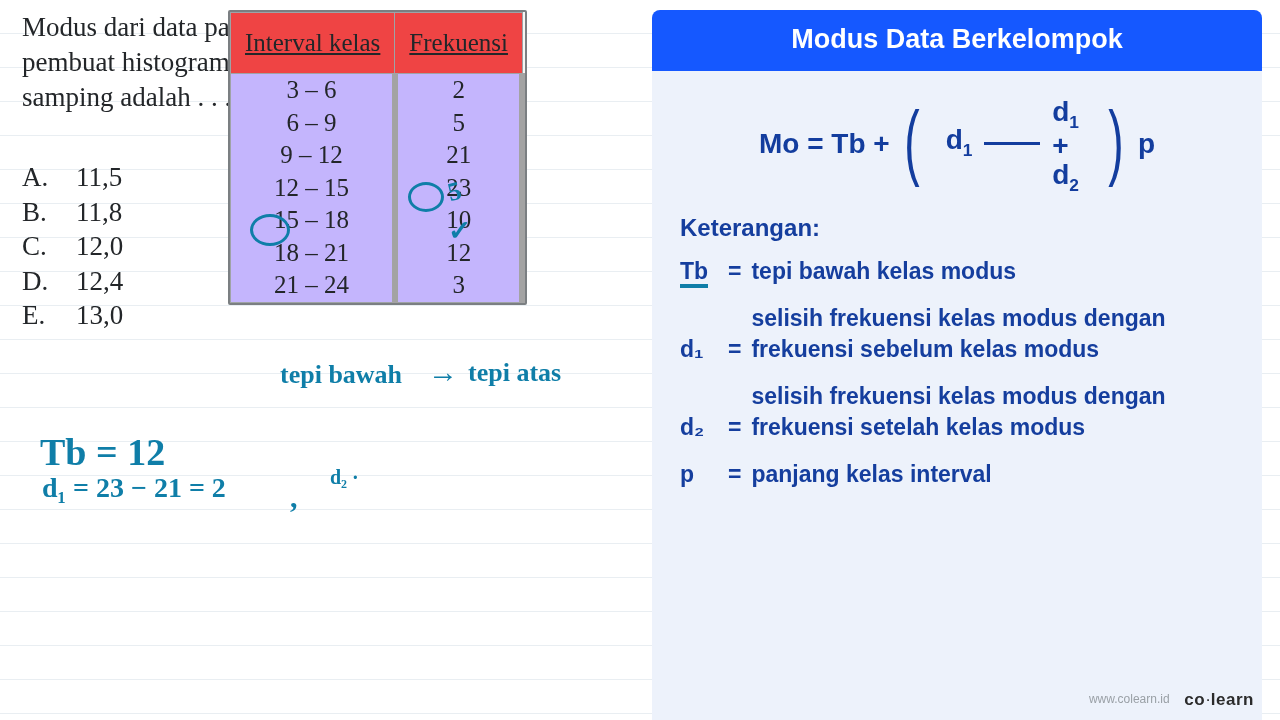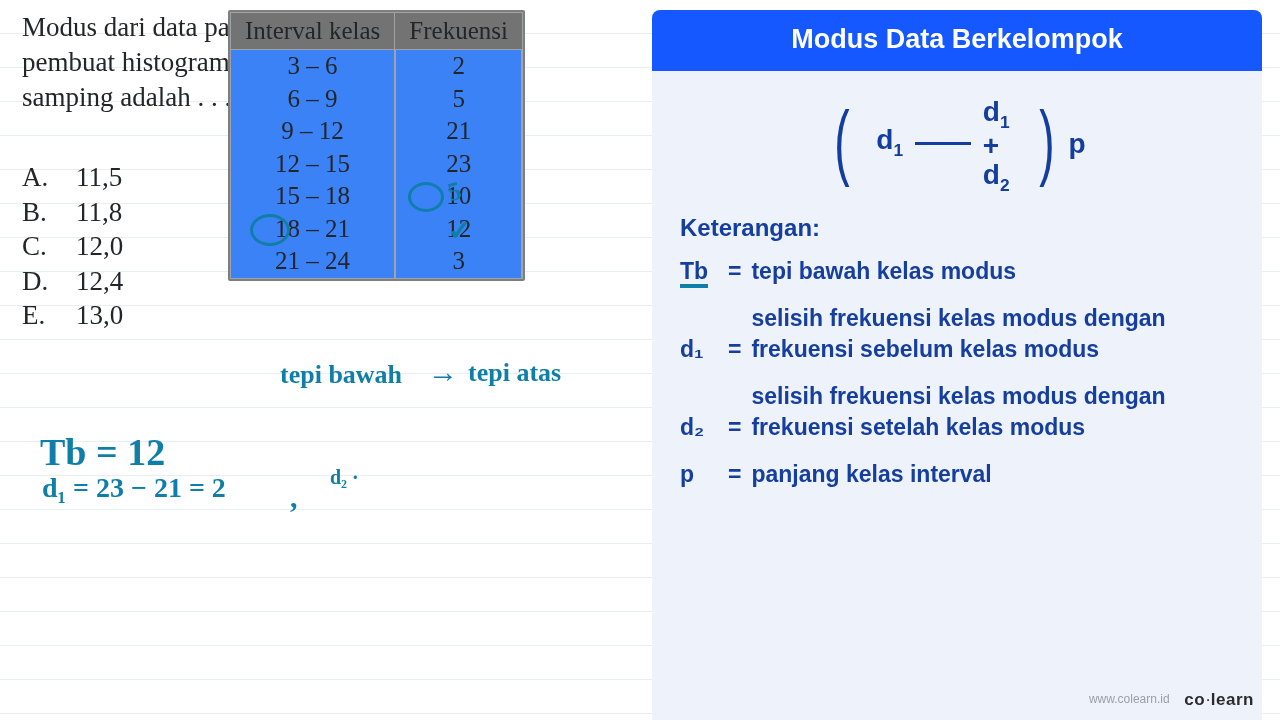--- a/index.html
+++ b/index.html
@@ -44,33 +44,34 @@
     position: absolute;
     top: 10px; left: 228px;
     border: 2px solid #7b7f82;
     background: #f6f6f4;
     border-radius: 2px;
     font-family: Georgia, "Times New Roman", serif;
     color: #232629;
   }
   .freqtable table { border-collapse: collapse; }
   .freqtable th {
-    background: #737373;
+    background: #ef4444;
     font-weight: normal;
     font-size: 25px;
-    padding: 4px 14px;
+    padding: 16px 14px;
     border: 1px solid #9fa3a6;
+    text-decoration: underline;
   }
   .freqtable td {
     font-size: 25px;
     text-align: center;
     padding: 1px 18px;
     border-left: 1px solid #9fa3a6;
-    border-right: 2px solid #a3a3a3;
-    background: #3b82f6;
+    border-right: 6px solid #a3a3a3;
+    background: #c4b5fd;
     position: relative;
     line-height: 1.22;
   }
   .freqtable tr.body td { border-top: none; border-bottom: none; }
   .freqtable tr.body:first-child td { border-top: 1px solid #9fa3a6; }
   .freqtable tr.body:last-child td { border-bottom: 1px solid #9fa3a6; }
 
   
   .hand {
     position: absolute;
@@ -261,20 +262,21 @@
 
   <span class="hand" style="left:40px; top:430px; font-size:38px;">Tb = 12</span>
   <span class="hand" style="left:42px; top:472px; font-size:28px;">d₁ = 23 − 21 = 2</span>
   <span class="hand" style="left:290px; top:480px; font-size:30px;">,</span>
   <span class="hand" style="left:330px; top:466px; font-size:20px;">d₂ ·</span>
 
   <div class="panel">
     <div class="title">Modus Data Berkelompok</div>
 
     <div class="formula">
+      <span>Mo = Tb +</span>
       <span class="bigparen">(</span>
       <span class="frac">
         <span class="num">
           <span>d</span><span class="sub">1</span>
         </span>
         <span class="bar1"></span>
         <span class="den">
           <span>d</span><span class="sub">1</span><span> + </span><span>d</span><span class="sub">2</span>
         </span>
       </span>

